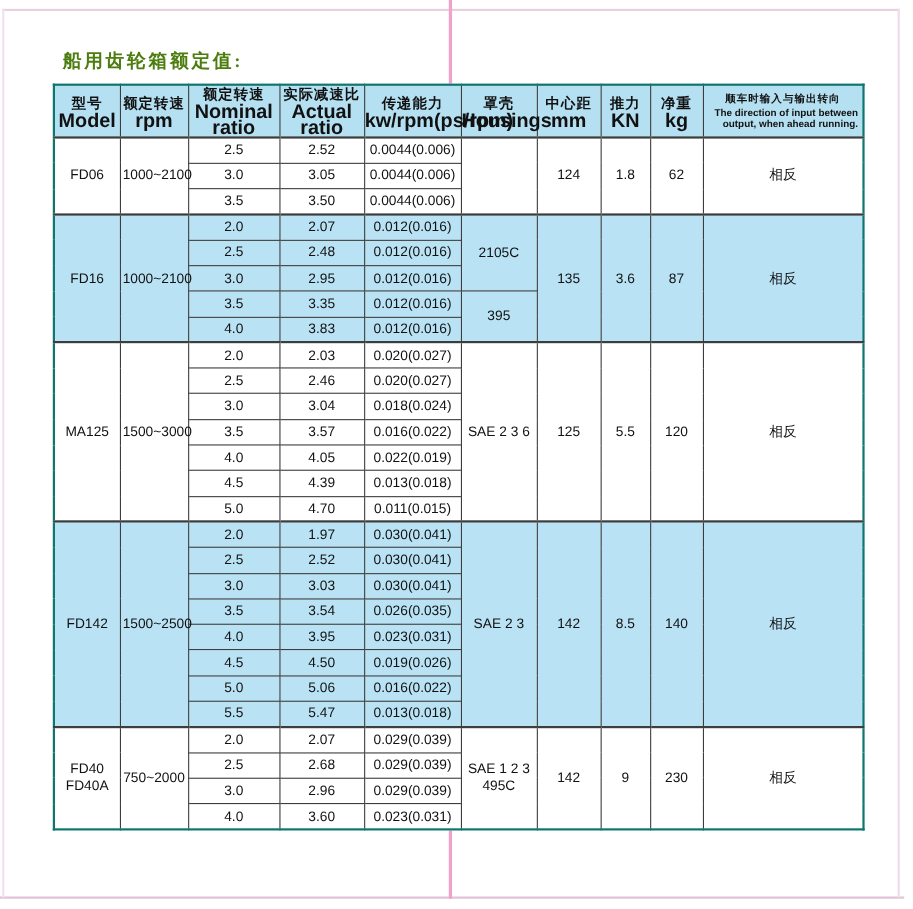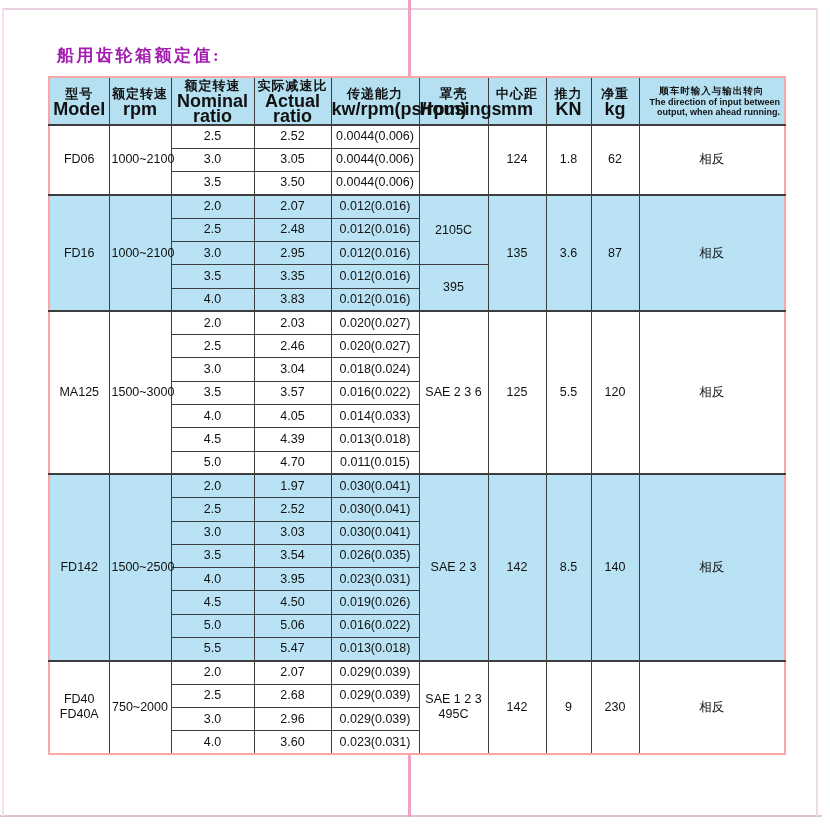--- a/index.html
+++ b/index.html
@@ -11,32 +11,32 @@
   .frame{position:absolute;pointer-events:none;}
   .frame-top{left:2px;top:8px;width:816px;height:2px;background:#e9d0e1;}
   .frame-bottom{left:0;top:815px;width:822px;height:2px;background:#e2c2d6;}
   .frame-left{left:2px;top:8px;width:2px;height:808px;background:#f3e0ec;}
   .frame-right{left:816px;top:8px;width:2px;height:808px;background:#eedcea;}
   .center-line{position:absolute;left:408px;top:0;width:3px;height:817px;background:#efa3c8;}
 
   .title{
     position:absolute;left:57px;top:44px;margin:0;
     font-family:"Liberation Serif", serif;
-    font-size:17px;font-weight:bold;color:#a21caf;letter-spacing:2.5px;
+    font-size:17px;font-weight:bold;color:#4d7c0f;letter-spacing:2.5px;
   }
 
   table.ratings{
     position:absolute;left:48px;top:76px;width:736px;
     border-collapse:collapse;table-layout:fixed;
     background:#ffffff;
   }
   table.ratings,table.ratings th,table.ratings td{
     border:1px solid #3d3d3d;
   }
-  table.ratings{border:2px solid #fca5a5;}
+  table.ratings{border:2px solid #0f766e;}
   thead tr{height:40px;}
   tbody tr{height:23.3px;}
   th{
     background:#b5e0f2;padding:0;font-weight:bold;color:#111;
     vertical-align:middle;
   }
   th .zh{font-size:13px;line-height:16px;letter-spacing:1px;}
   th .en{font-size:18px;line-height:15px;letter-spacing:0;}
   th.small .zh{font-size:9.5px;line-height:12px;letter-spacing:1px;}
   th.small .en{font-size:9px;line-height:10.5px;letter-spacing:0;padding:0 4px;text-align:right;}
@@ -201,21 +201,21 @@
           <td>0.018(0.024)</td>
         </tr>
         <tr>
           <td>3.5</td>
           <td>3.57</td>
           <td>0.016(0.022)</td>
         </tr>
         <tr>
           <td>4.0</td>
           <td>4.05</td>
-          <td>0.014(0.033)</td>
+          <td>0.022(0.019)</td>
         </tr>
         <tr>
           <td>4.5</td>
           <td>4.39</td>
           <td>0.013(0.018)</td>
         </tr>
         <tr>
           <td>5.0</td>
           <td>4.70</td>
           <td>0.011(0.015)</td>

